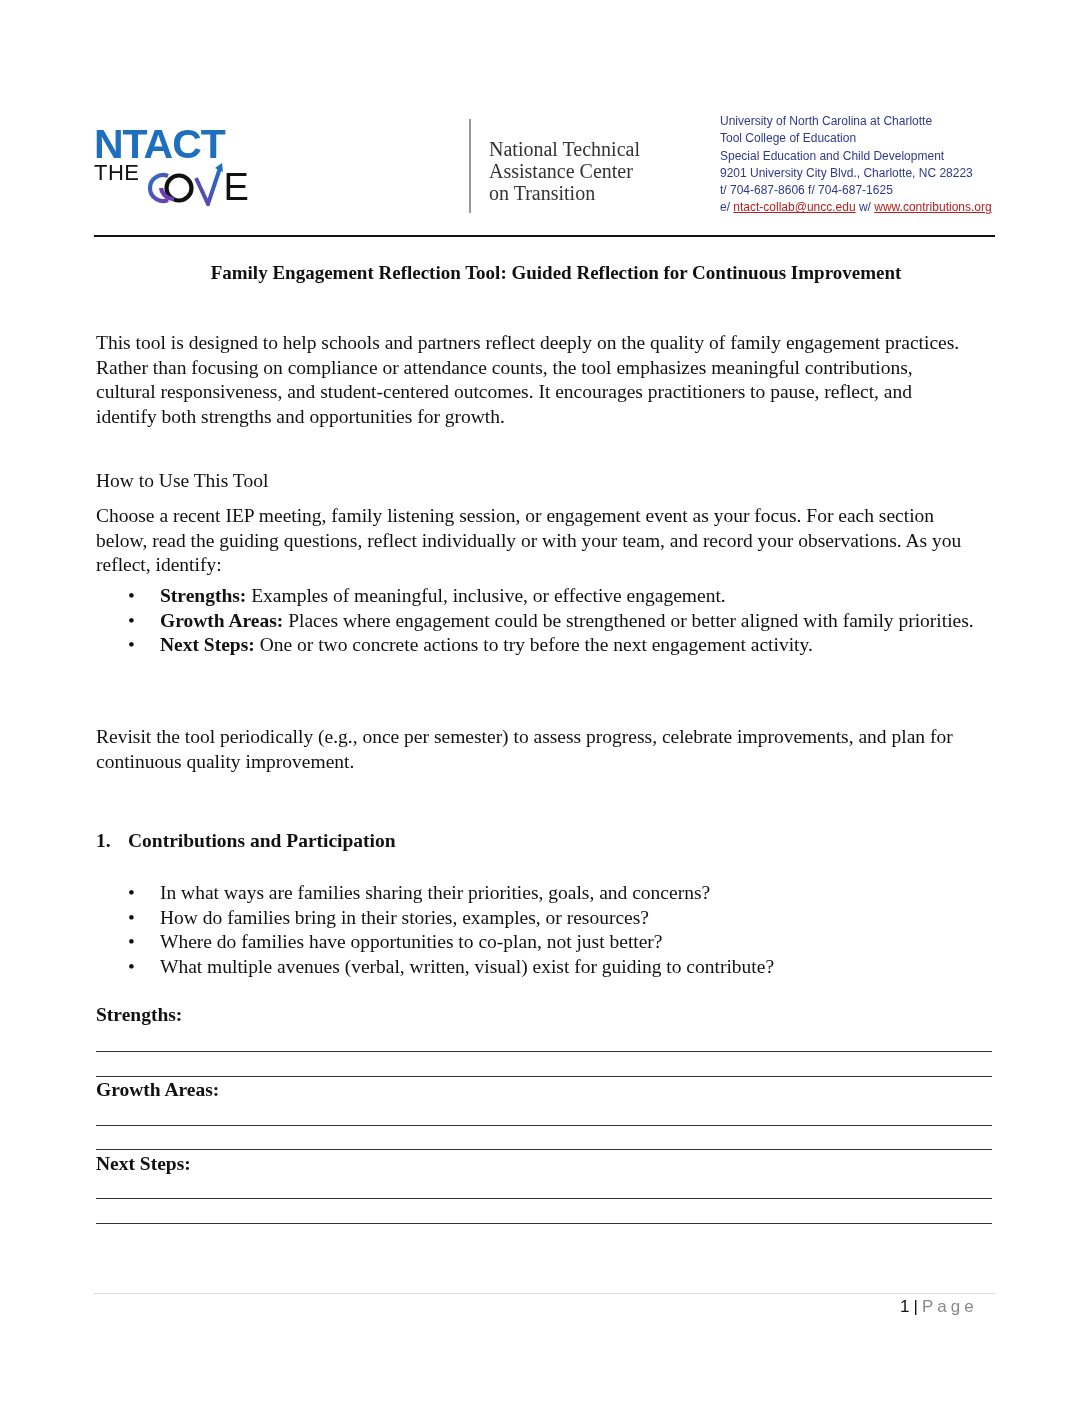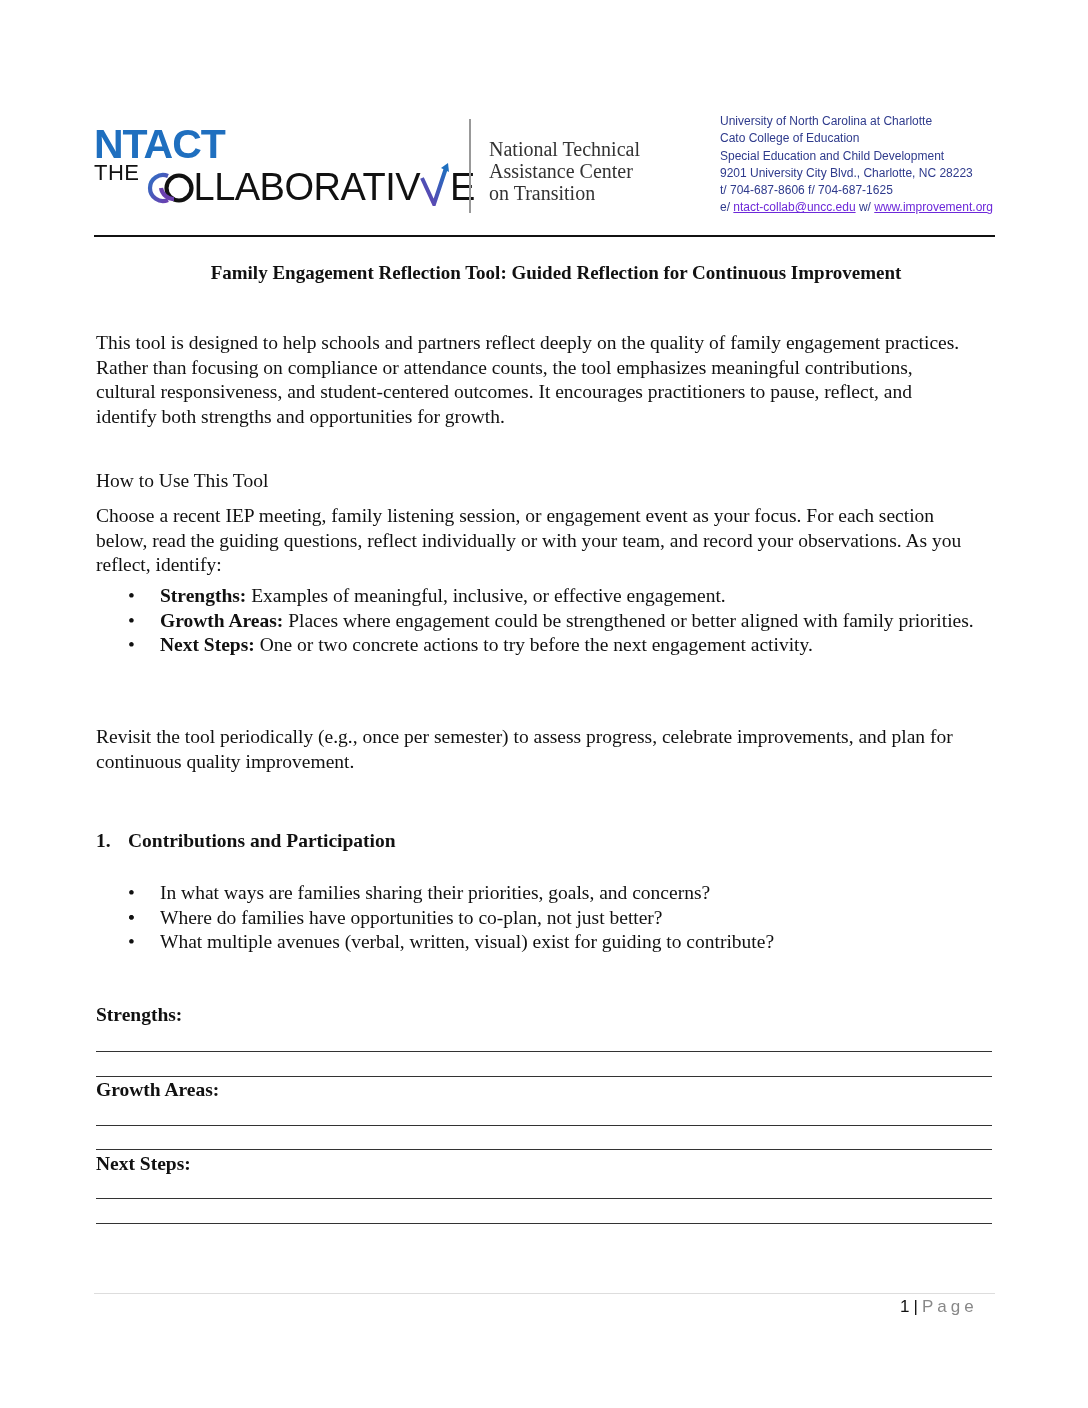--- a/index.html
+++ b/index.html
@@ -10,21 +10,21 @@
     .logo-ntact { left: 94px; top: 124px; font-family: "Liberation Sans", sans-serif; font-weight: bold; font-size: 41px; letter-spacing: -1px; color: #1f6fbf; line-height: 1; }
     .logo-collab { left: 94px; top: 162px; font-family: "Liberation Sans", sans-serif; font-size: 38px; color: #111; line-height: 1; white-space: nowrap; display: flex; align-items: flex-end; }
     .logo-the { font-size: 22px; margin-right: 4px; margin-bottom: 22px; letter-spacing: 0.5px; }
     .logo-rings { display: inline-block; width: 52px; height: 36px; margin-right: -2px; }
     .logo-word { letter-spacing: -0.5px; }
     .logo-v { display: inline-block; width: 30px; height: 44px; margin-left: 0; }
     .logo-e { letter-spacing: 0; }
     .vbar { left: 469px; top: 119px; width: 2px; height: 94px; background: #999; }
     .org-name { left: 489px; top: 138px; font-family: "Liberation Serif", serif; font-size: 20px; line-height: 22px; color: #333; }
     .contact { left: 720px; top: 113px; font-family: "Liberation Sans", sans-serif; font-size: 12px; line-height: 17.3px; color: #2e3a8c; white-space: nowrap; }
-    .contact a { color: #6d28d9; text-decoration: underline; }
+    .contact a { color: #b91c1c; text-decoration: underline; }
 
     .hr-top { left: 94px; top: 235px; width: 901px; height: 2px; background: #111; }
 
     .title { left: 0; width: 1088px; top: 262px; text-align: center; font-weight: bold; font-size: 19px; padding-left: 12px; }
 
     .para { left: 96px; width: 880px; font-size: 19.5px; line-height: 24.6px; margin-top: 19px; }
     .p1 { top: 312px; }
     .how { top: 450px; }
     .p2 { top: 485px; }
     .p3 { top: 706px; }
@@ -56,21 +56,20 @@
     <defs>
       <linearGradient id="rg" x1="0" y1="0" x2="1" y2="1">
         <stop offset="0" stop-color="#2f6fc4"></stop>
         <stop offset="1" stop-color="#6a3fb0"></stop>
       </linearGradient>
     </defs>
     <path d="M24 6 A13 13 0 1 0 24 30" fill="none" stroke="url(#rg)" stroke-width="4.2"></path>
     <circle cx="35" cy="18" r="12.5" fill="none" stroke="#111" stroke-width="4.2"></circle>
     <path d="M30 29 A13 13 0 0 1 17 18" fill="none" stroke="#6a3fb0" stroke-width="4.2"></path>
   </svg>
-  <span class="logo-word">LLABORATIV</span>
   <svg class="logo-v" viewBox="0 0 30 44">
     <defs>
       <linearGradient id="vg" x1="0" y1="1" x2="1" y2="0">
         <stop offset="0" stop-color="#6a3fb0"></stop>
         <stop offset="1" stop-color="#1f6fbf"></stop>
       </linearGradient>
     </defs>
     <path d="M2 16 L14 42 L26 6" fill="none" stroke="url(#vg)" stroke-width="4"></path>
     <path d="M21 6 L28 1 L29 10 Z" fill="#1f6fbf"></path>
   </svg>
@@ -80,25 +79,25 @@
 <div class="abs vbar"></div>
 
 <div class="abs org-name">
   <div>National Technical</div>
   <div>Assistance Center</div>
   <div>on Transition</div>
 </div>
 
 <div class="abs contact">
   <div>University of North Carolina at Charlotte</div>
-  <div>Cato College of Education</div>
+  <div>Tool College of Education</div>
   <div>Special Education and Child Development</div>
   <div>9201 University City Blvd., Charlotte, NC 28223</div>
   <div>t/ 704-687-8606 f/ 704-687-1625</div>
-  <div><span>e/ </span><a>ntact-collab@uncc.edu</a><span> w/ </span><a>www.improvement.org</a></div>
+  <div><span>e/ </span><a>ntact-collab@uncc.edu</a><span> w/ </span><a>www.contributions.org</a></div>
 </div>
 
 <div class="abs hr-top"></div>
 
 <div class="abs title">Family Engagement Reflection Tool: Guided Reflection for Continuous Improvement</div>
 
 <div class="abs para p1">This tool is designed to help schools and partners reflect deeply on the quality of family engagement practices. Rather than focusing on compliance or attendance counts, the tool emphasizes meaningful contributions, cultural responsiveness, and student-centered outcomes. It encourages practitioners to pause, reflect, and identify both strengths and opportunities for growth.</div>
 <div class="abs para how">How to Use This Tool</div>
 <div class="abs para p2">Choose a recent IEP meeting, family listening session, or engagement event as your focus. For each section below, read the guiding questions, reflect individually or with your team, and record your observations. As you reflect, identify:</div>
 
@@ -107,21 +106,21 @@
   <li><span class="dot">•</span><b>Growth Areas:</b><span> Places where engagement could be strengthened or better aligned with family priorities.</span></li>
   <li><span class="dot">•</span><b>Next Steps:</b><span> One or two concrete actions to try before the next engagement activity.</span></li>
 </ul>
 
 <div class="abs para p3">Revisit the tool periodically (e.g., once per semester) to assess progress, celebrate improvements, and plan for continuous quality improvement.</div>
 
 <div class="abs sec-head"><span class="num">1.</span><span>Contributions and Participation</span></div>
 
 <ul class="bul b2">
   <li><span class="dot">•</span><span>In what ways are families sharing their priorities, goals, and concerns?</span></li>
-  <li><span class="dot">•</span></li>
+  <li><span class="dot">•</span><span>How do families bring in their stories, examples, or resources?</span></li>
   <li><span class="dot">•</span><span>Where do families have opportunities to co-plan, not just better?</span></li>
   <li><span class="dot">•</span><span>What multiple avenues (verbal, written, visual) exist for guiding to contribute?</span></li>
 </ul>
 
 <div class="abs label" style="top:1004px">Strengths:</div>
 <div class="abs rule" style="top:1051px"></div>
 <div class="abs rule" style="top:1076px"></div>
 
 <div class="abs label" style="top:1079px">Growth Areas:</div>
 <div class="abs rule" style="top:1125px"></div>

